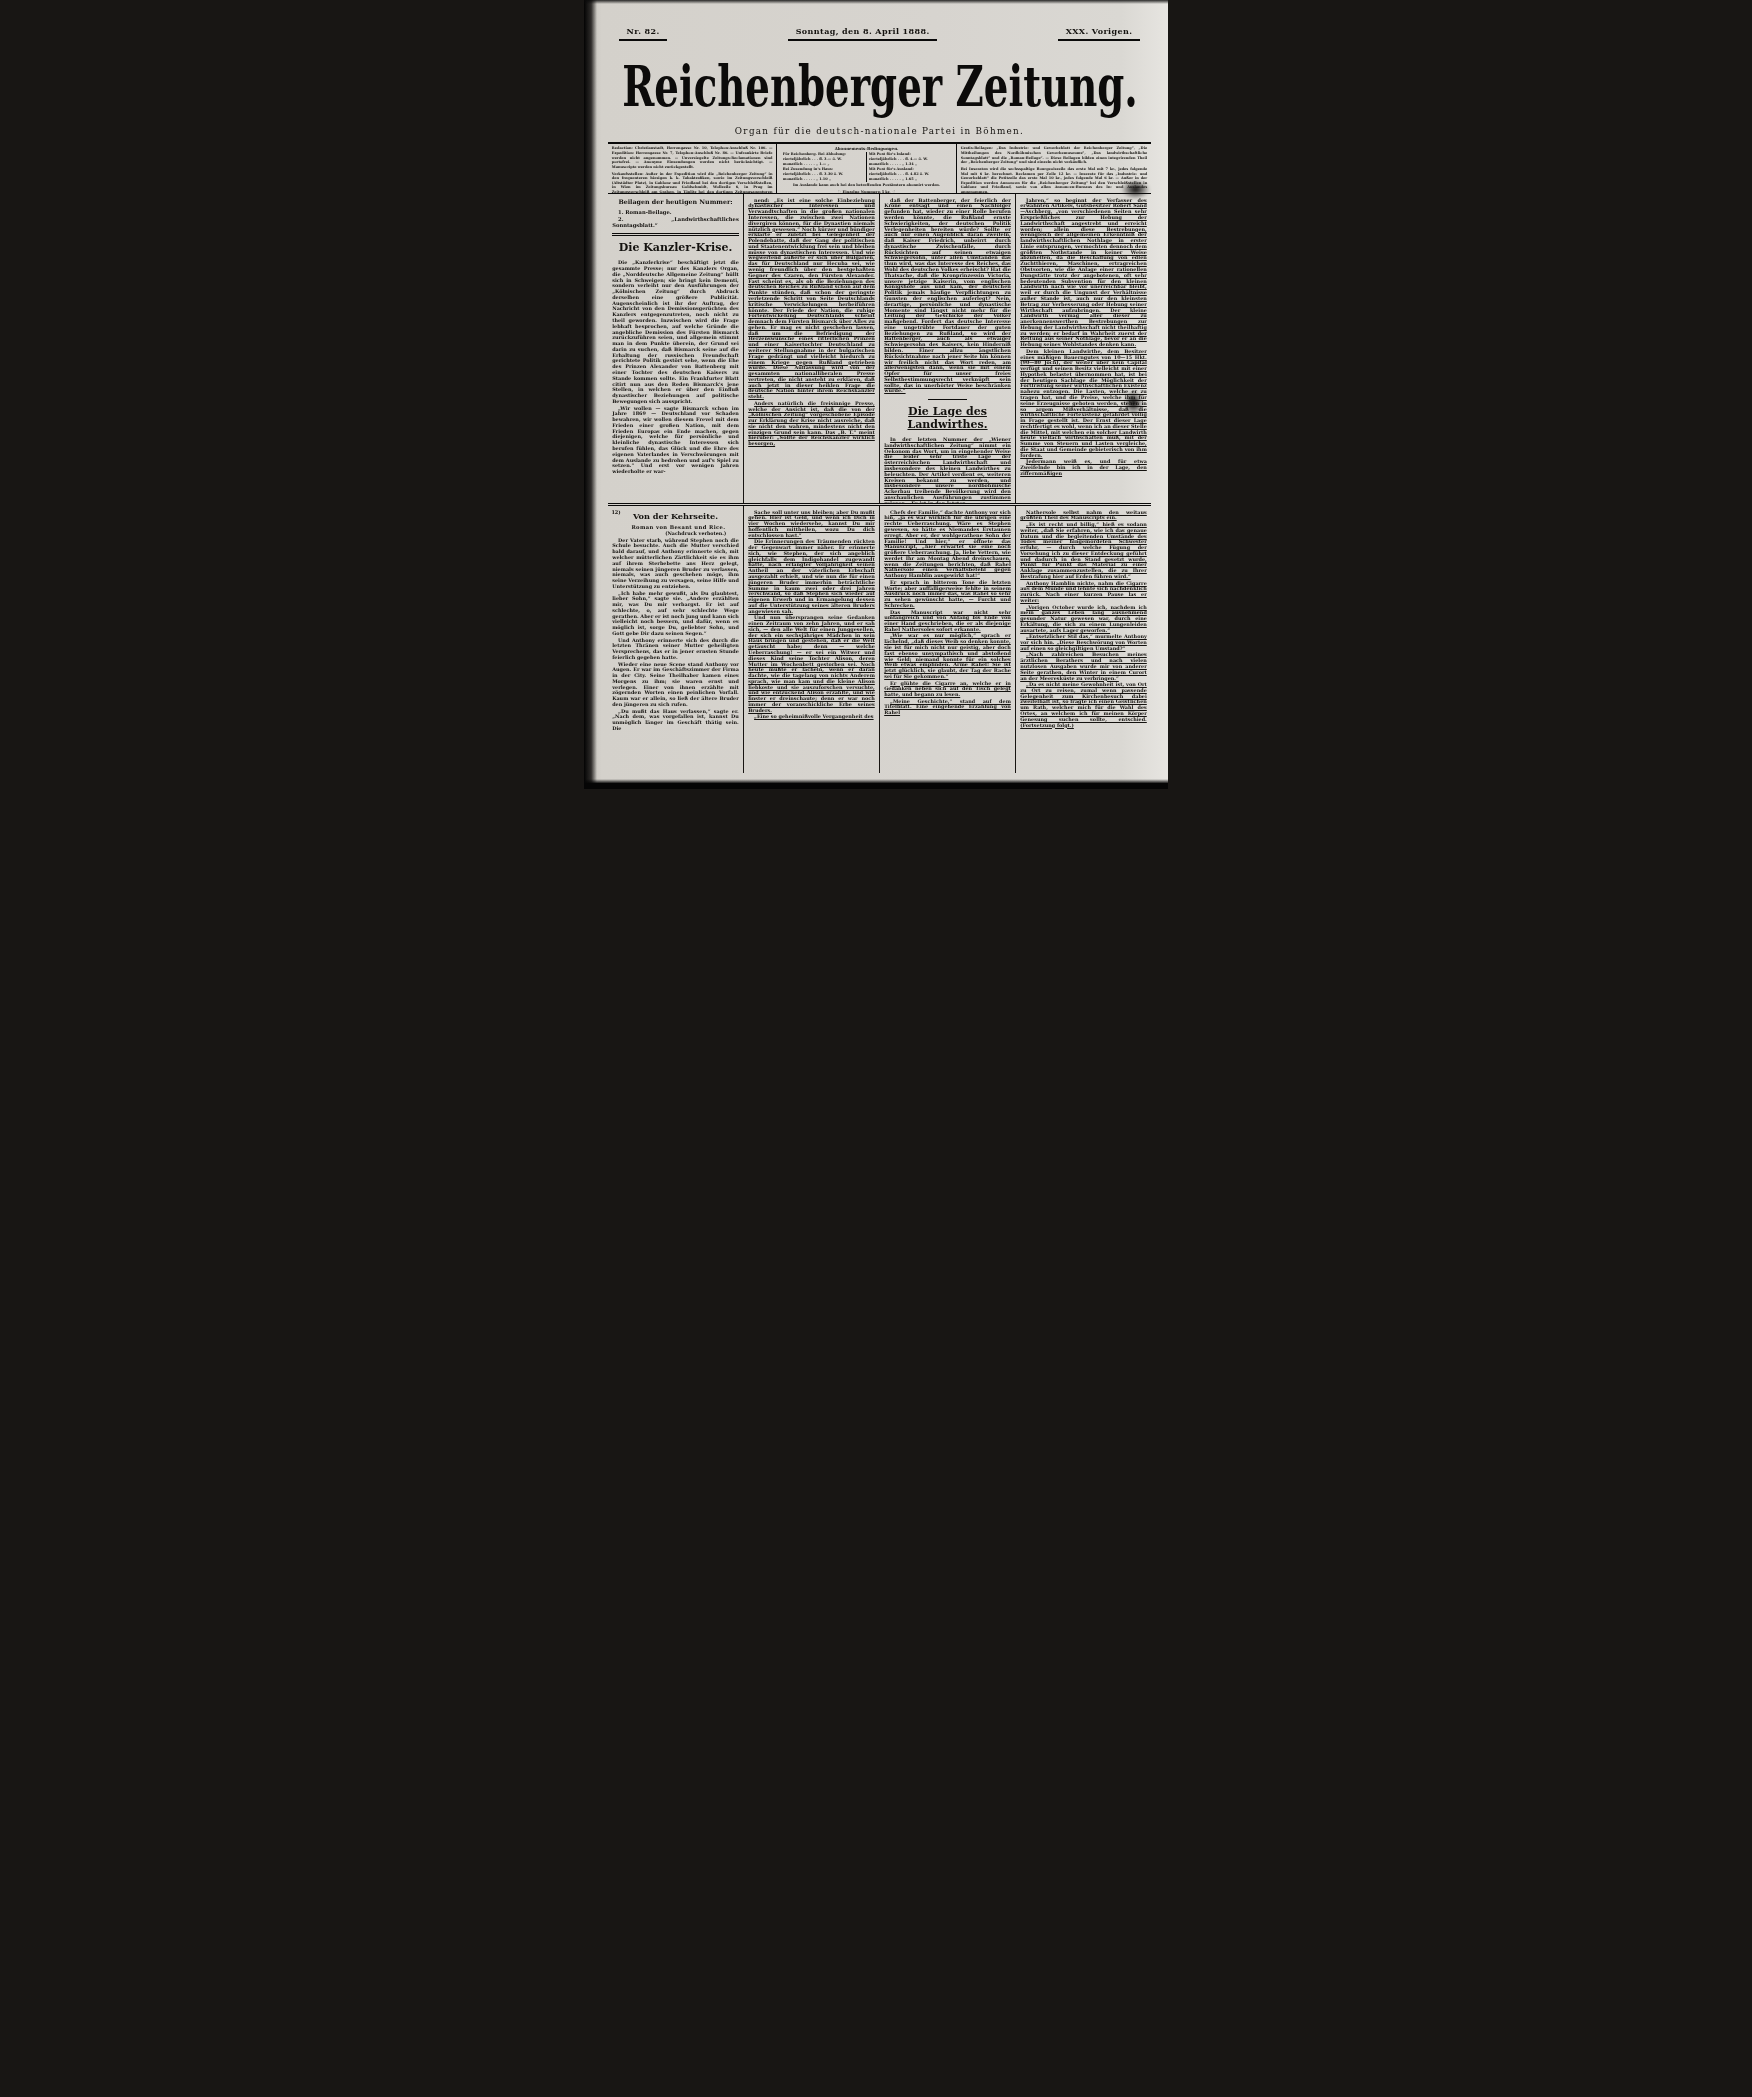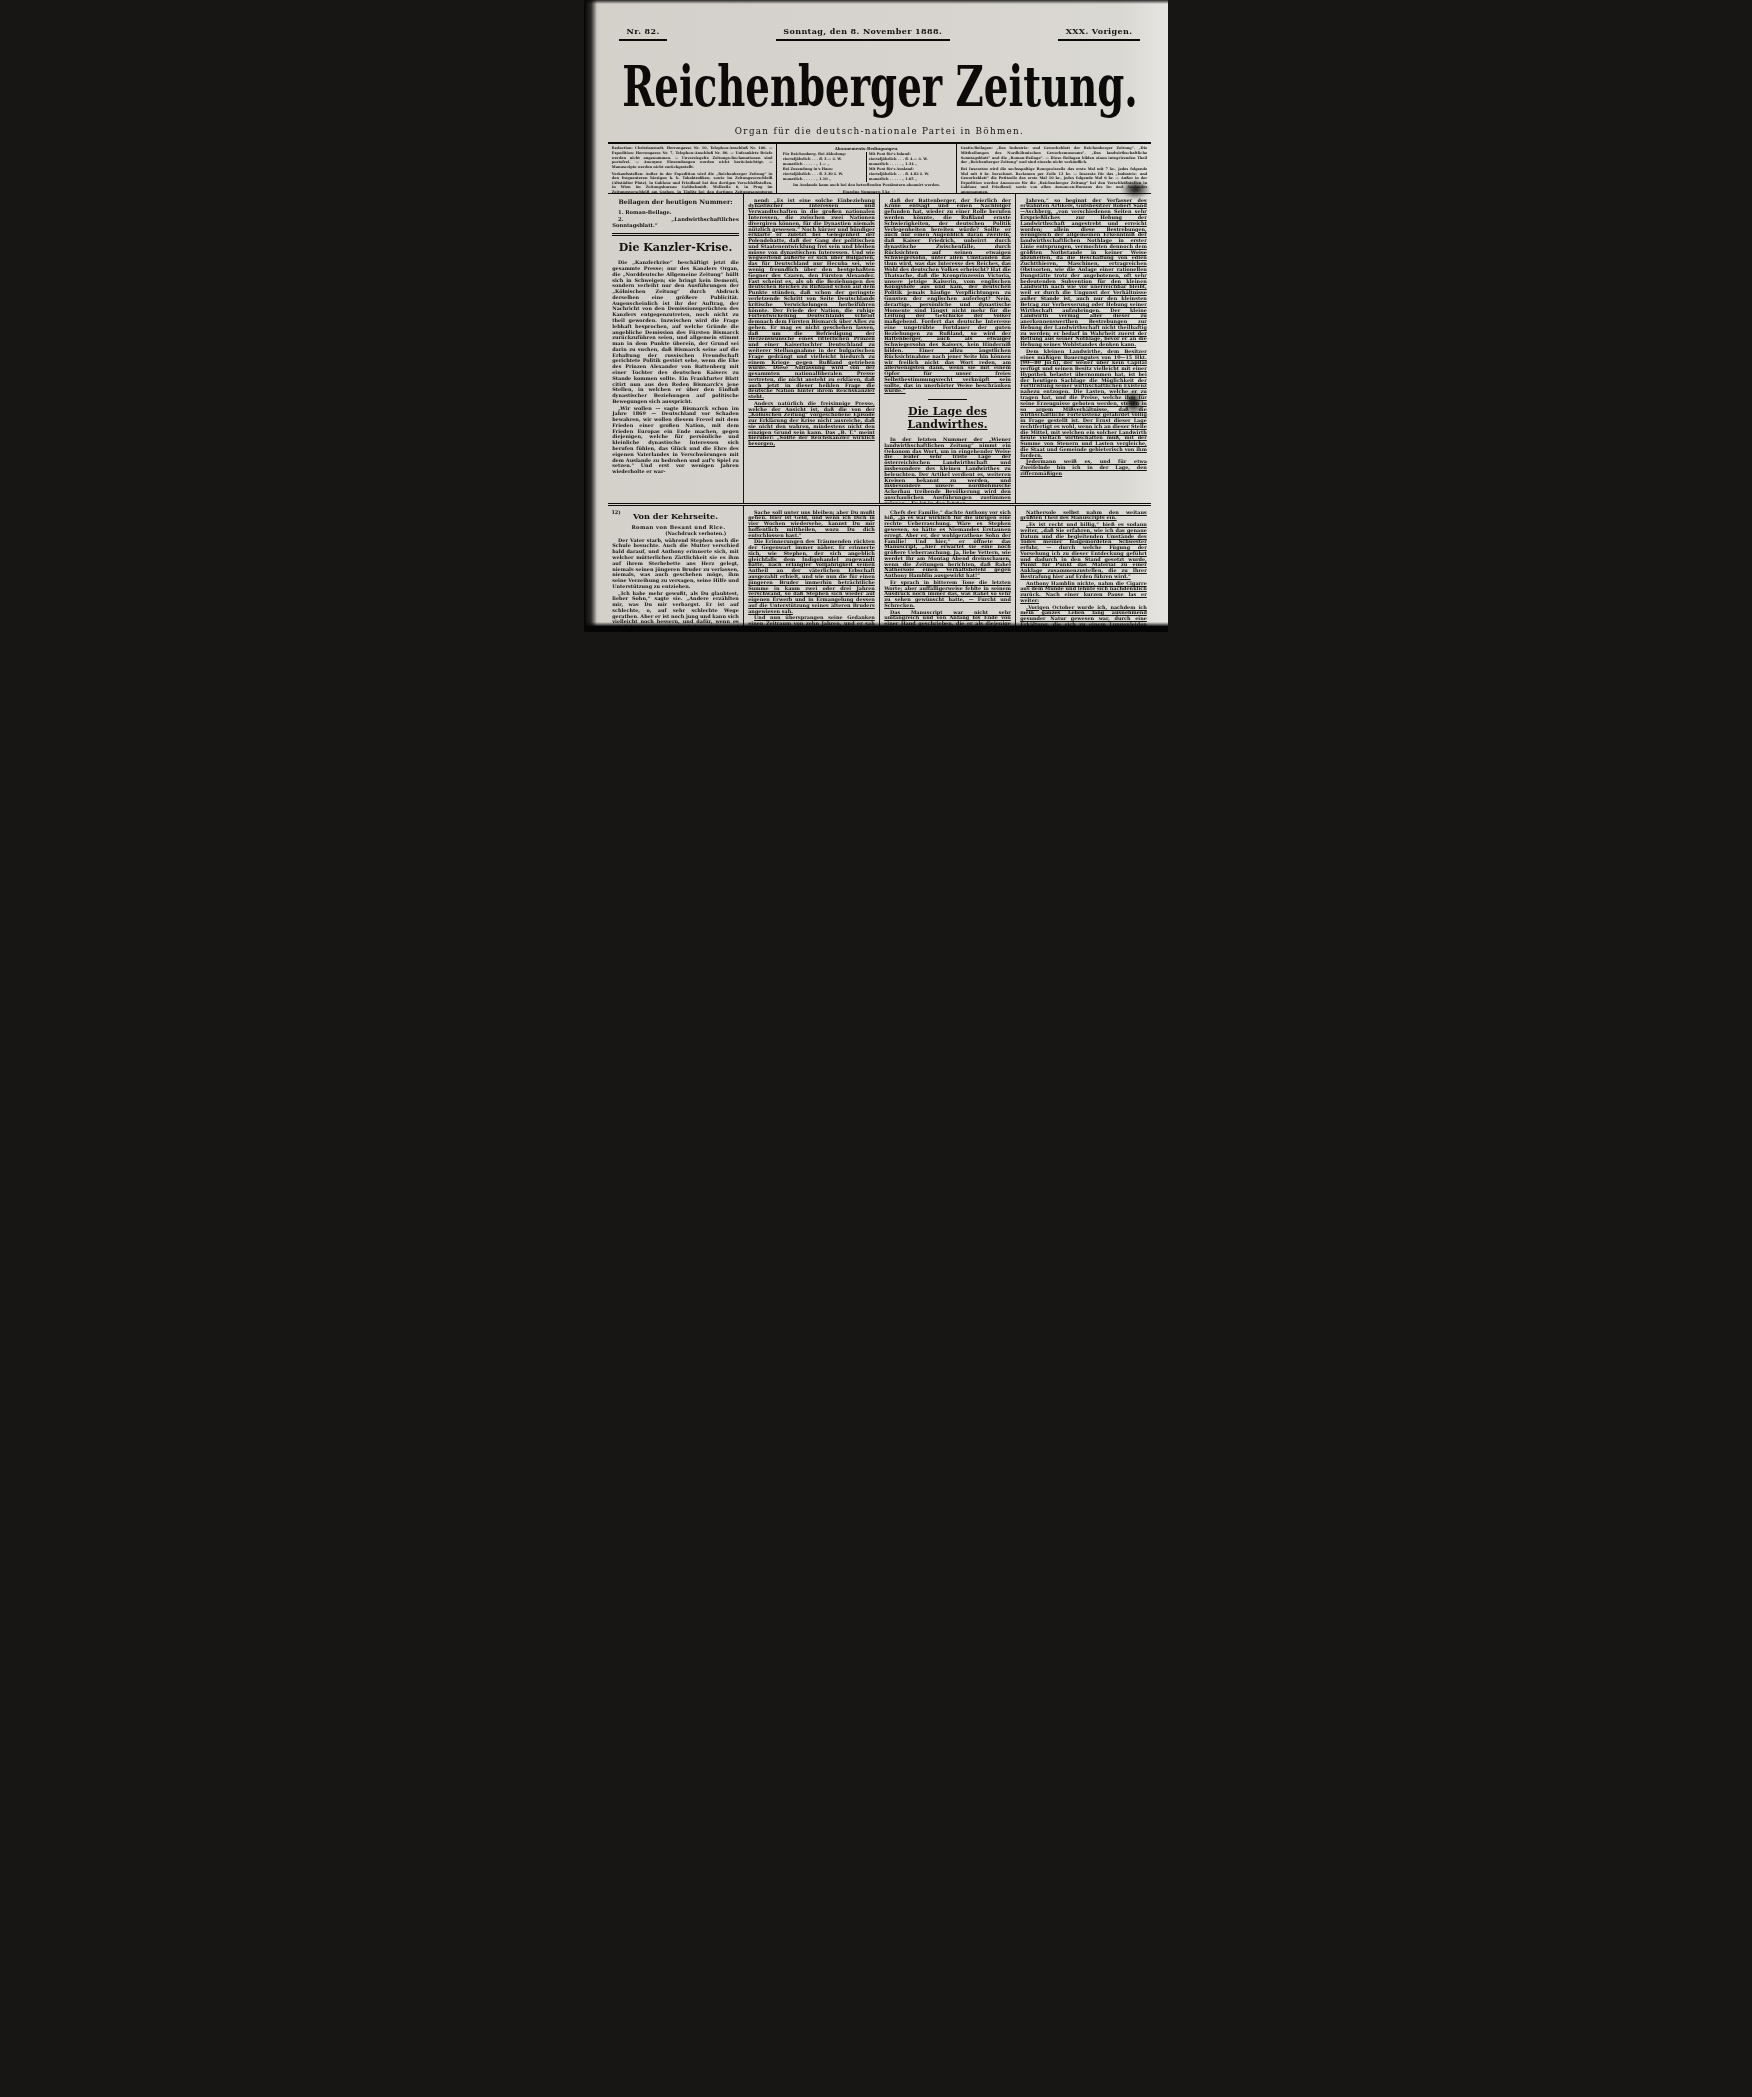--- a/index.html
+++ b/index.html
@@ -1,18 +1,18 @@
 <!DOCTYPE html>
 <html style="font-size:6.7px"><head>
 <meta charset="utf-8">
 <style>
   html,body{margin:0;padding:0;background:#181614;}
   .page{
     position:relative;
-    width:584px;height:632px;
+    width:584px;height:789px;
     margin:0 auto;
     background:linear-gradient(90deg,#bdbab4 0,#d4d1cb 3%,#d7d4cf 60%,#dad8d3 92%,#e7e5e1 100%);
     font-family:"DejaVu Serif","Liberation Serif",serif;
     color:#14120f;
     overflow:hidden;
   }
   .content{position:absolute;left:24px;top:0;width:543px;}
 
   
   .edge-left{position:absolute;left:0;top:0;width:12.6px;height:100%;
@@ -73,21 +73,21 @@
   .feu-note{text-align:center;font-size:4.8px;margin:0 25px 4.2px 0;text-align:right;padding-right:12.6px;}
 </style>
 </head>
 <body>
 
 <div class="page">
   <div class="content">
 
     <div class="topline">
       <span class="cell">Nr. 82.</span>
-      <span class="cell">Sonntag, den 8. November 1888.</span>
+      <span class="cell">Sonntag, den 8. April 1888.</span>
       <span class="cell">XXX. Vorigen.</span>
     </div>
 
     <div class="masthead">
       <svg width="524" height="81" viewBox="0 0 1250 192">
         <text x="625" y="150" text-anchor="middle" font-size="132" textLength="1230" lengthAdjust="spacingAndGlyphs">Reichenberger Zeitung.</text>
       </svg>
       <div class="subtitle">Organ für die deutsch-nationale Partei in Böhmen.</div>
     </div>
 

